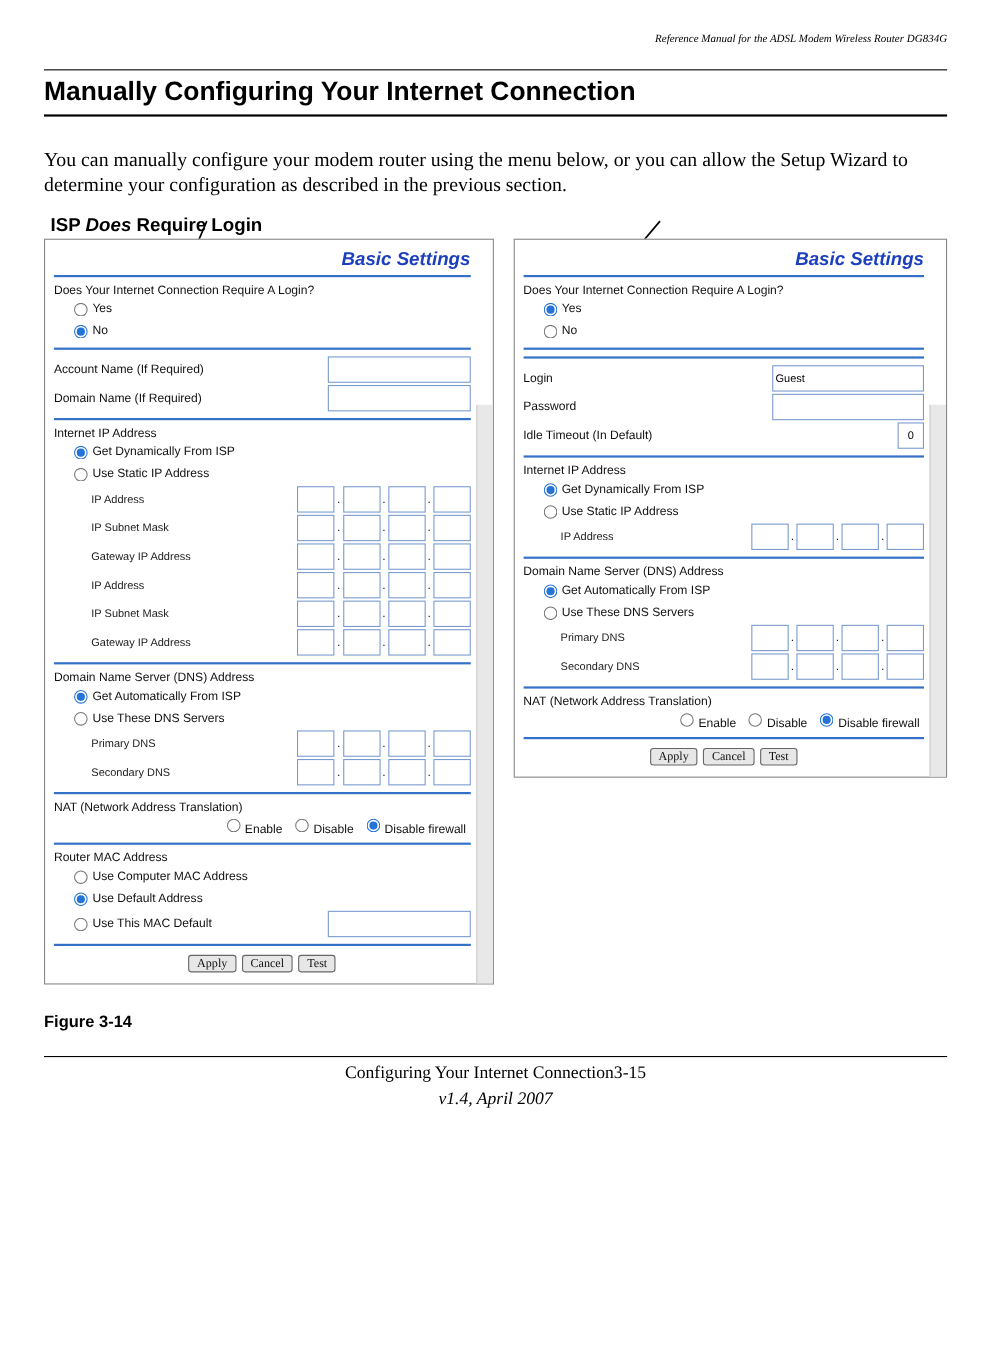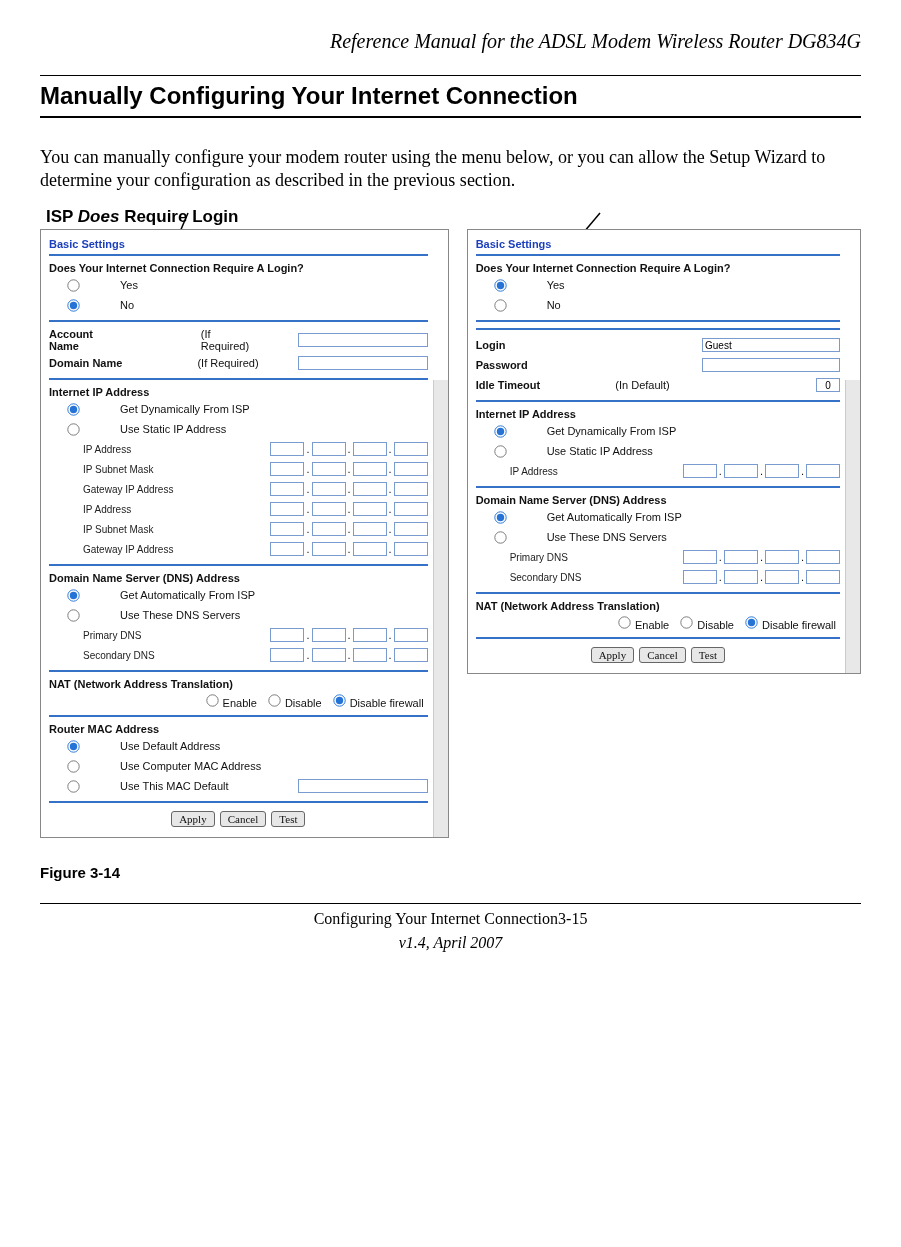--- a/index.html
+++ b/index.html
@@ -11,21 +11,21 @@
     font-size: 14px;
   }
   .header-line {
     height: 1px;
     background: #000;
     margin-bottom: 6px;
   }
   .page-header-text {
     font-style: italic;
     text-align: right;
-    font-size: 20px;
+    font-size: 10px;
     margin-bottom: 22px;
   }
   h1.section-title {
     font-family: Arial, Helvetica, sans-serif;
     font-weight: bold;
     font-size: 24px;
     margin: 0 0 4px 0;
     border-bottom: 2px solid #000;
     padding-bottom: 6px;
   }
@@ -57,48 +57,50 @@
     font-size: 11px;
     color: #111;
     position: relative;
     padding: 6px 8px 6px 8px;
   }
   .panel.left { width: 410px; }
   .panel.right { width: 395px; }
   .panel-title {
     color: #1b3fbd;
     font-weight: bold;
-    font-size: 11px;
+    font-style: italic;
+    font-size: 17px;
     margin: 2px 0 4px 0;
+    text-align: right;
   }
   .hr-blue {
     height: 2px;
     background: #3571c7;
     margin: 4px 0 6px 0;
   }
   .hr-blue-thin {
     height: 2px;
     background: #3571c7;
     margin: 6px 0 6px 0;
   }
   .section-head {
-    font-weight: bold;
+    font-weight: normal;
     font-size: 11px;
   }
-  .row { display:flex; align-items:center; margin: 2px 0; min-height:18px;gap:36px; }
+  .row { display:flex; align-items:center; margin: 2px 0; min-height:18px; }
   .row.indent { padding-left: 18px; }
   .row.indent2 { padding-left: 34px; }
   .label { font-size: 11px; }
   .sub { font-size:10px; color:#222; }
   .req-note { font-size:11px; }
   input[type=radio] { margin: 0 4px 0 0; accent-color:#2573d6; transform:scale(0.95); }
   input[type=text], select {
     font-family: Arial, Helvetica, sans-serif;
     font-size: 10px;
-    height: 14px;
+    height: 24px;
     border: 1px solid #7a9bcf;
     background: #fff;
     box-sizing: border-box;
     padding: 0 2px;
   }
   .txt-med { width: 130px; }
   .txt-small { width: 34px; text-align:center; }
   .txt-tiny { width: 24px; text-align:center;}
   .txt-login { width: 138px; }
   .ip-group { display:flex; align-items:center; gap:0; }
@@ -354,26 +356,26 @@
     <div class="section-head">NAT (Network Address Translation)</div>
     <div class="nat-row">
       <input type="radio" style=""><span>Enable</span>
       <input type="radio" style=""><span>Disable</span>
       <input type="radio" checked="" style=""><span>Disable firewall</span>
     </div>
     <div class="hr-blue-thin"></div>
 
     <div class="section-head">Router MAC Address</div>
     <div class="row indent">
+          <input type="radio" style="">
+          <span class="label">Use Computer MAC Address</span>
+        </div>
+    <div class="row indent">
           <input type="radio" checked="" style="">
           <span class="label">Use Default Address</span>
-        </div>
-    <div class="row indent">
-          <input type="radio" style="">
-          <span class="label">Use Computer MAC Address</span>
         </div>
     <div class="row indent">
           <input type="radio" style="">
           <span class="label">Use This MAC Default</span>
           <div class="rightcol-for-inputs">
             <input type="text" class="txt-med" style="">
           </div>
         </div>
     <div class="hr-blue-thin"></div>
 

